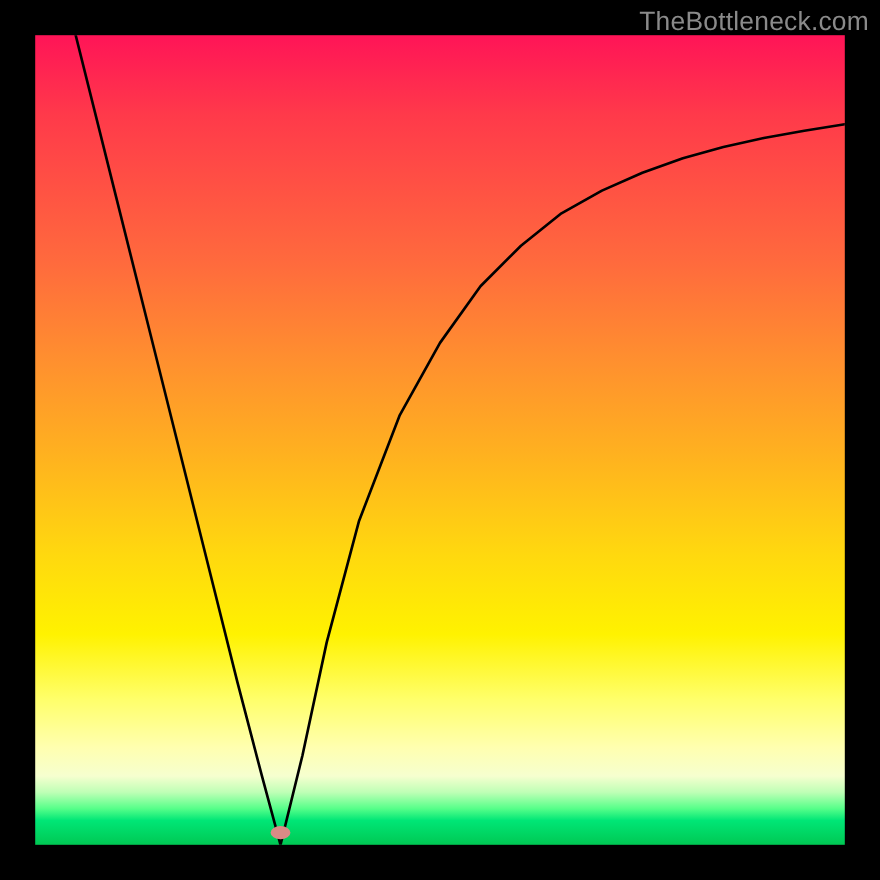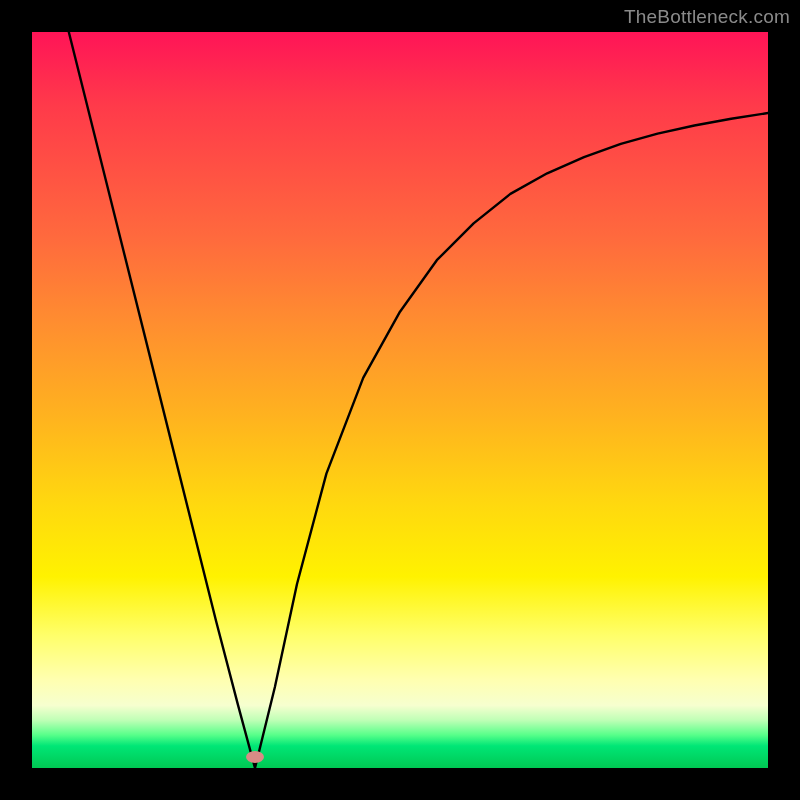--- a/index.html
+++ b/index.html
@@ -56,21 +56,21 @@
     height: 12px;
     border-radius: 50%;
     background: #d98b86;
     transform: translate(-50%, -50%);
   }
   .watermark {
     position: absolute;
     top: 6px;
     right: 10px;
     color: #8a8a8a;
-    font-size: 19px;
+    font-size: 24px;
     font-weight: 500;
     letter-spacing: 0.2px;
     user-select: none;
   }
 </style>
 </head>
 <body>
 
 <div class="frame">
   <div class="plot">

